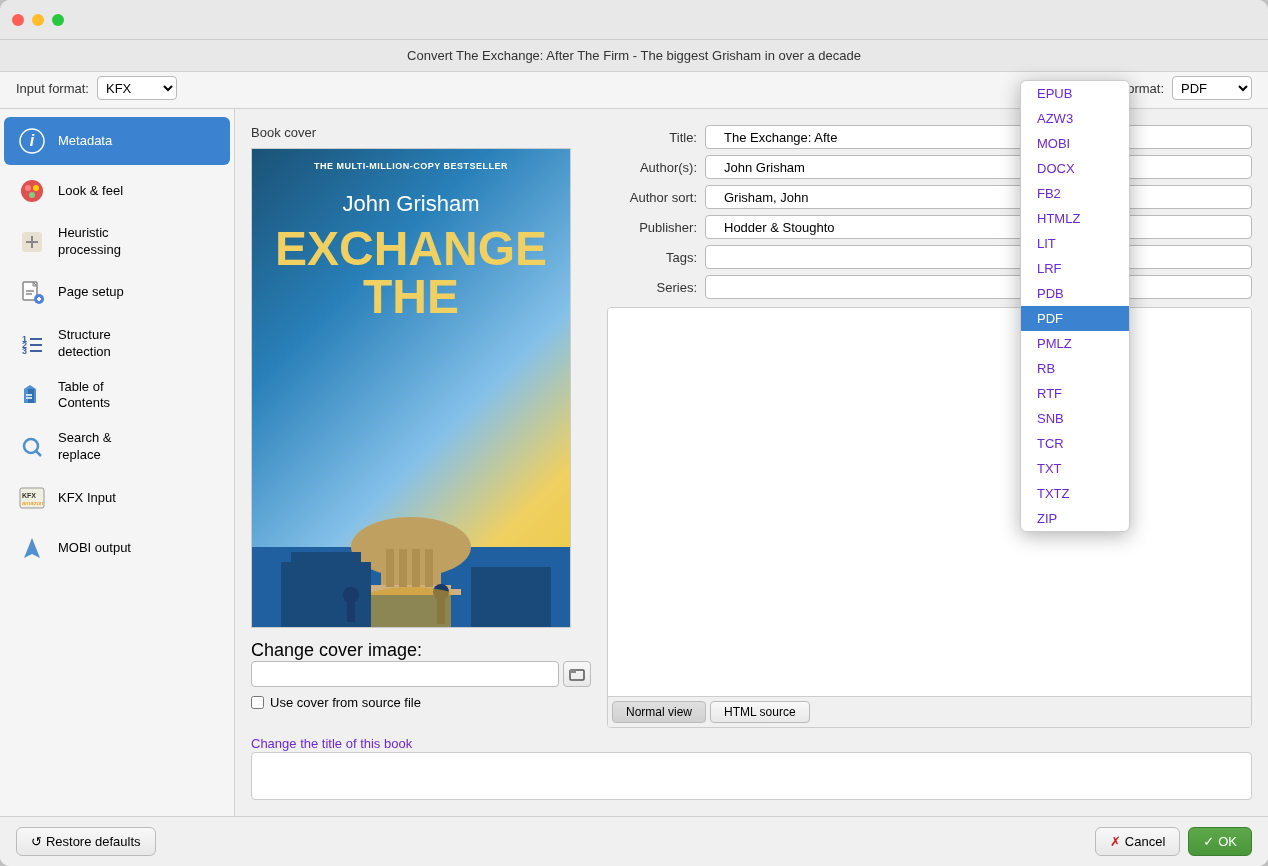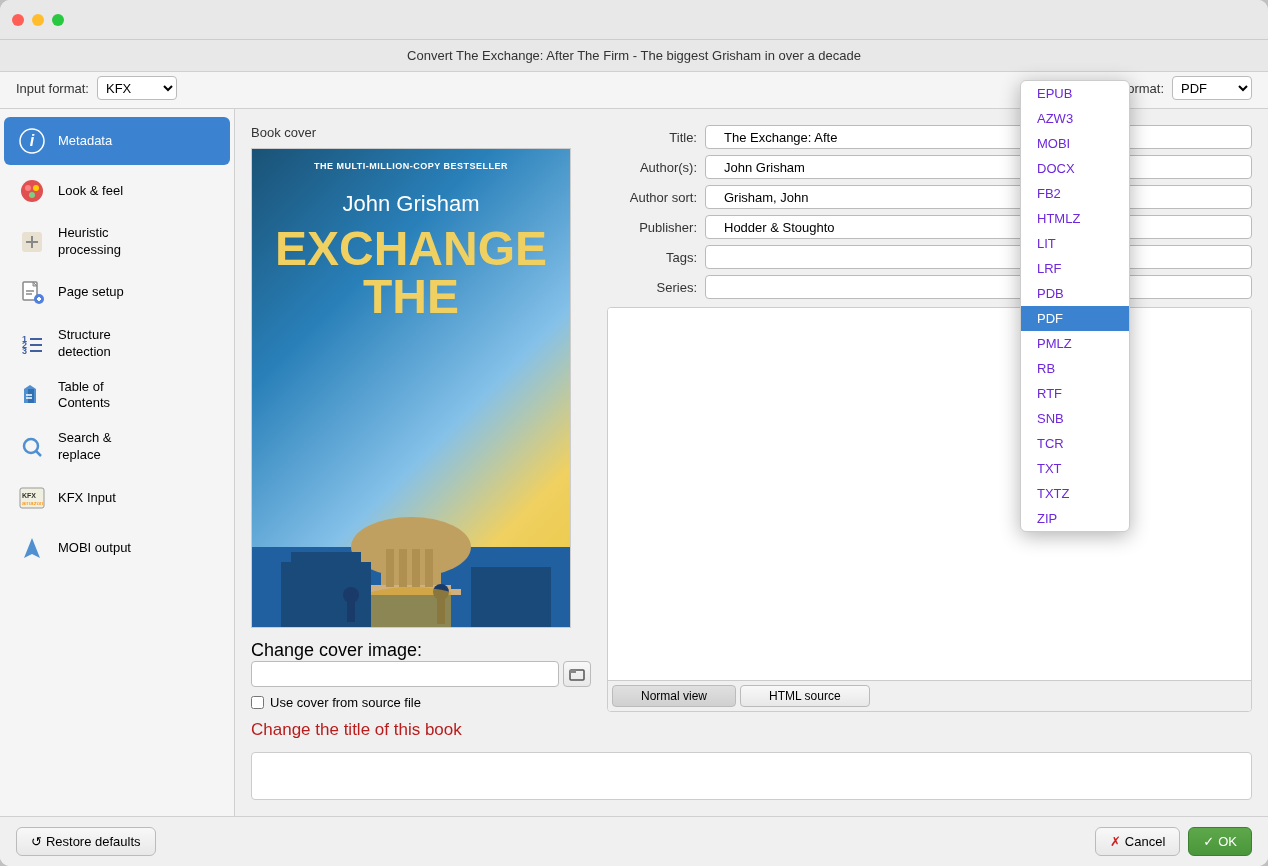--- a/index.html
+++ b/index.html
@@ -40,21 +40,21 @@
     
     .right-section { flex: 1; display: flex; flex-direction: column; gap: 8px; }
     .metadata-form { display: flex; flex-direction: column; gap: 6px; }
     
     .cover-input-row { display: flex; align-items: center; gap: 4px; }
     .cover-input { flex: 1; height: 26px; border: 1px solid #bbb; border-radius: 4px; background: white; font-size: 13px; padding: 0 6px; }
     .browse-btn { width: 28px; height: 26px; border: 1px solid #bbb; border-radius: 4px; background: linear-gradient(to bottom, #f8f8f8, #e8e8e8); cursor: pointer; display: flex; align-items: center; justify-content: center; }
     
     .checkbox-row { display: flex; align-items: center; gap: 6px; font-size: 13px; }
     .preview-controls { display: flex; gap: 4px; padding: 4px; background: #f0f0f0; border-top: 1px solid #ccc; }
-    .preview-btn { padding: 3px 28px; border-radius: 4px; border: 1px solid #bbb; background: linear-gradient(to bottom, #f8f8f8, #e8e8e8); cursor: pointer; font-size: 12px; }
+    .preview-btn { padding: 3px 13px; border-radius: 4px; border: 1px solid #bbb; background: linear-gradient(to bottom, #f8f8f8, #e8e8e8); cursor: pointer; font-size: 12px; }
     .preview-btn.active { background: linear-gradient(to bottom, #e0e0e0, #d0d0d0); }
     
     
     .bottom-bar { padding: 10px 16px; background: #f0f0f0; border-top: 1px solid #d0d0d0; display: flex; justify-content: space-between; align-items: center; }
     .bottom-left { }
     .bottom-right { display: flex; gap: 8px; }
     .btn { padding: 6px 14px; border-radius: 6px; border: 1px solid #bbb; font-size: 13px; cursor: pointer; display: flex; align-items: center; gap: 4px; }
     .btn-restore { background: linear-gradient(to bottom, #f8f8f8, #e8e8e8); }
     .btn-cancel { background: linear-gradient(to bottom, #f8f8f8, #e8e8e8); }
     .btn-ok { background: linear-gradient(to bottom, #5ca84a, #4a963a); color: white; border-color: #3a8030; }
@@ -311,21 +311,21 @@
               <div style="flex:1; background:white;"></div>
               <div class="preview-controls">
                 <button class="preview-btn active">Normal view</button>
                 <button class="preview-btn">HTML source</button>
               </div>
             </div>
           </div>
         </div>
 
         <div>
-          <div style="font-size:17px; color:#b91c1c; margin-bottom:12px;">Change the title of this book</div>
+          <div style="font-size:13px; color:#6d28d9; margin-bottom:1px;">Change the title of this book</div>
           <div style="border:1px solid #ccc; border-radius:4px; background:white; height:48px;"></div>
         </div>
       </div>
     </div>
 
     <div class="bottom-bar">
       <div class="bottom-left">
         <button class="btn btn-restore">
           <span>↺</span>
           <span>Restore defaults</span>

